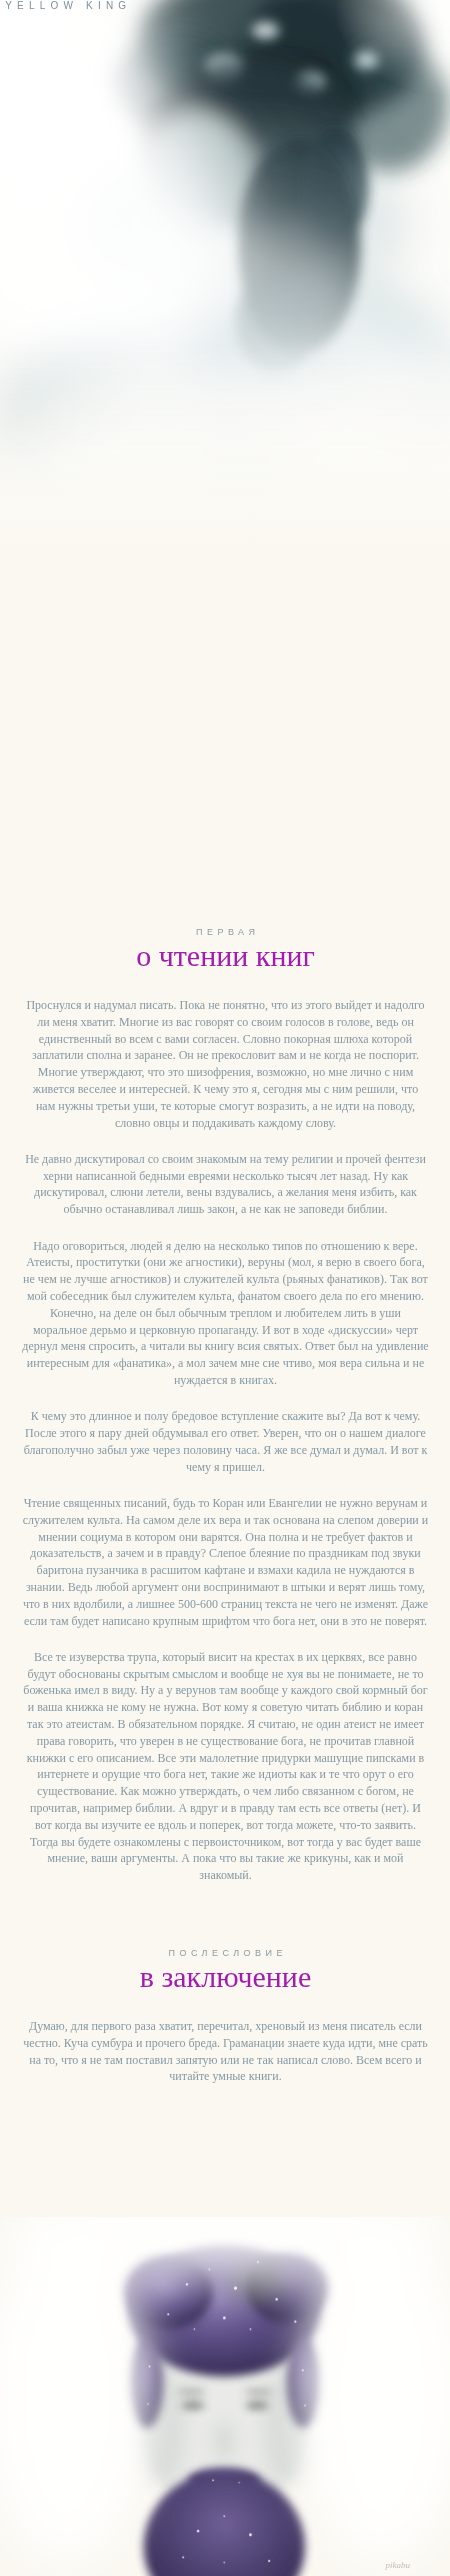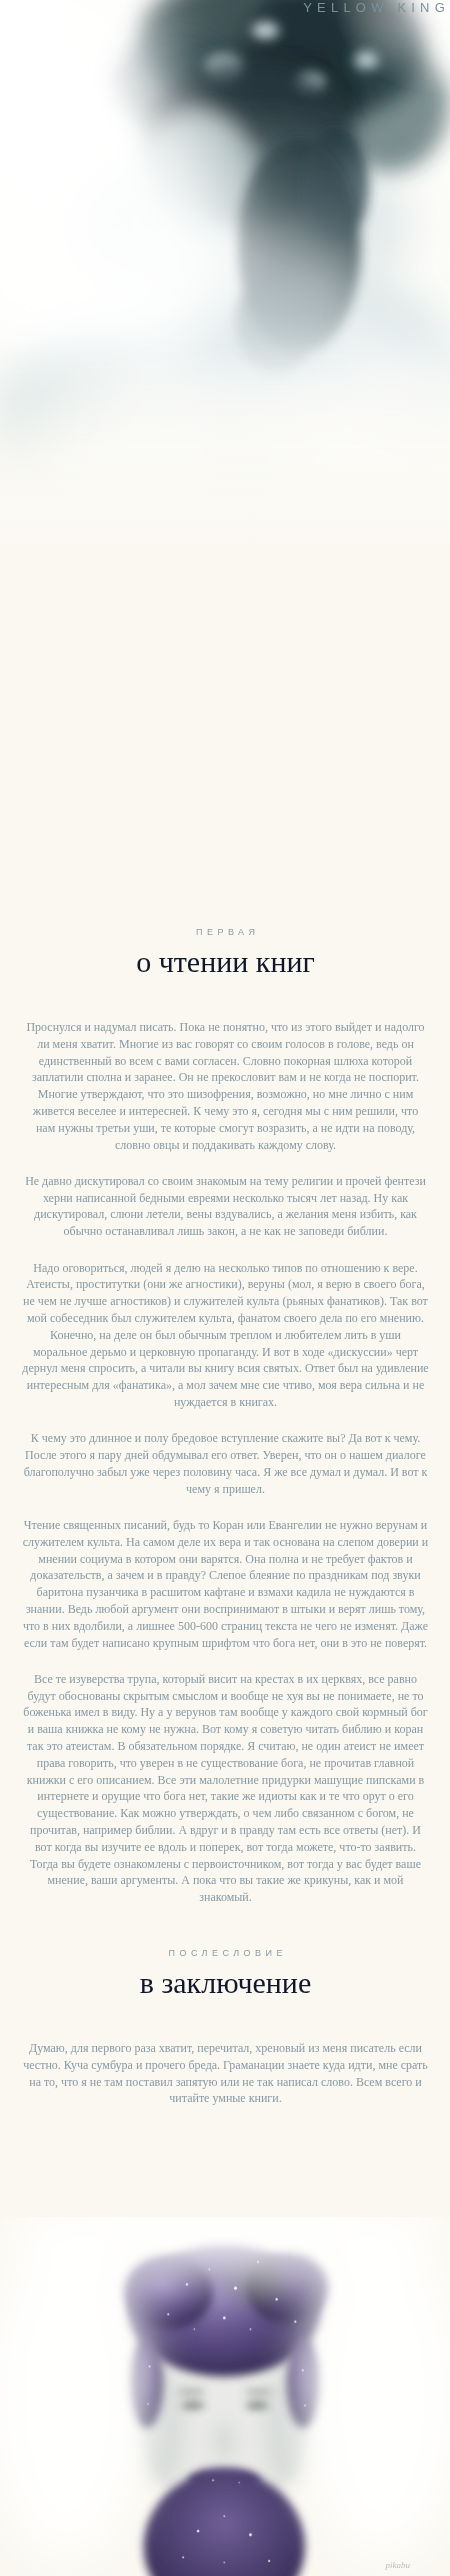--- a/index.html
+++ b/index.html
@@ -18,23 +18,23 @@
     position:absolute;top:0;left:0;width:450px;height:584px;
     background:
       linear-gradient(180deg, rgba(250,248,241,0) 58%, rgba(250,248,241,.55) 78%, #faf8f1 94%),
       radial-gradient(ellipse 195px 135px at 2% 4%, rgba(255,255,255,.9), rgba(255,255,255,0) 70%),
       radial-gradient(ellipse 165px 120px at 100% 2%, rgba(255,255,255,.75), rgba(255,255,255,0) 70%);
     pointer-events:none;
   }
   
   .kicker{
     position:absolute;left:0;right:0;top:831;
-    text-align:right;
+    text-align:left;
     font-family:"Liberation Sans", sans-serif;
-    font-size:13px;letter-spacing:5.2px;text-indent:5.2px;
+    font-size:10px;letter-spacing:5.2px;text-indent:5.2px;
     color:#7e909a;
   }
   .post-title{
     position:absolute;left:0;right:0;top:852;
     text-align:center;
     font-size:34px;font-weight:400;
     color:#4b555b;
   }
   .epigraph{
     position:absolute;left:34px;top:964;width:382px;
@@ -44,25 +44,25 @@
   }
   
   .section{position:absolute;left:22px;width:407px;text-align:center;}
   .section-label{
     font-family:"Liberation Sans", sans-serif;
     font-size:9px;letter-spacing:4.5px;text-indent:4.5px;
     color:#8a9ba4;
     margin-top:8px;
   }
   .section-title{
-    margin-top:8px;
+    margin-top:2px;
     font-size:30px;font-weight:400;
-    color:#0f172a;
-  }
-  .section-body{margin-top:40px;}
+    color:#a21caf;
+  }
+  .section-body{margin-top:24px;}
   .section-body p{
     margin:0 0 19.5px 0;
     font-size:12px;line-height:1.4;
     color:#8799a4;
   }
   .section-first{top:919px;}
   .section-last{top:1940px;}
   
   .footer-art{position:absolute;left:0;bottom:0;width:416px;height:359px;}
   .watermark{

